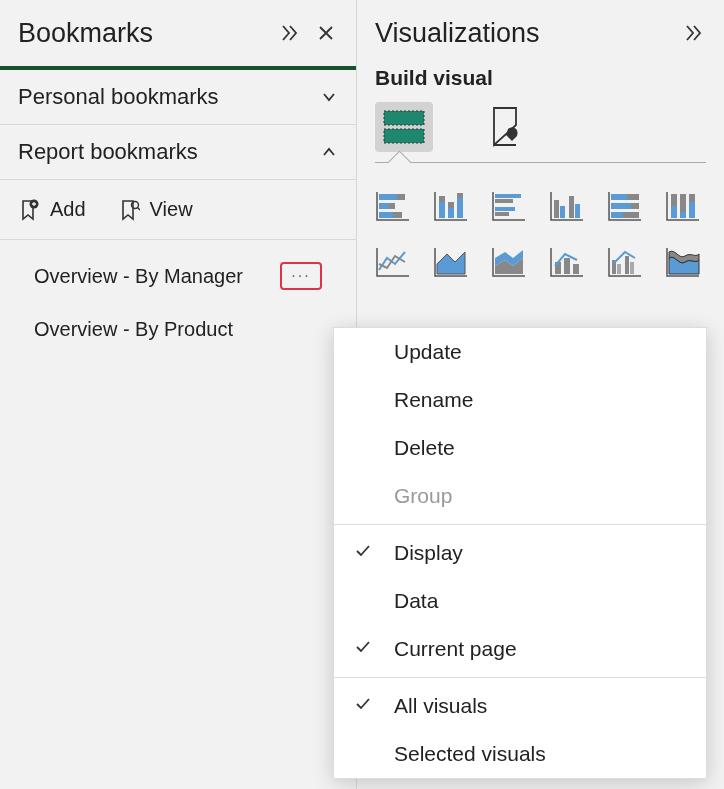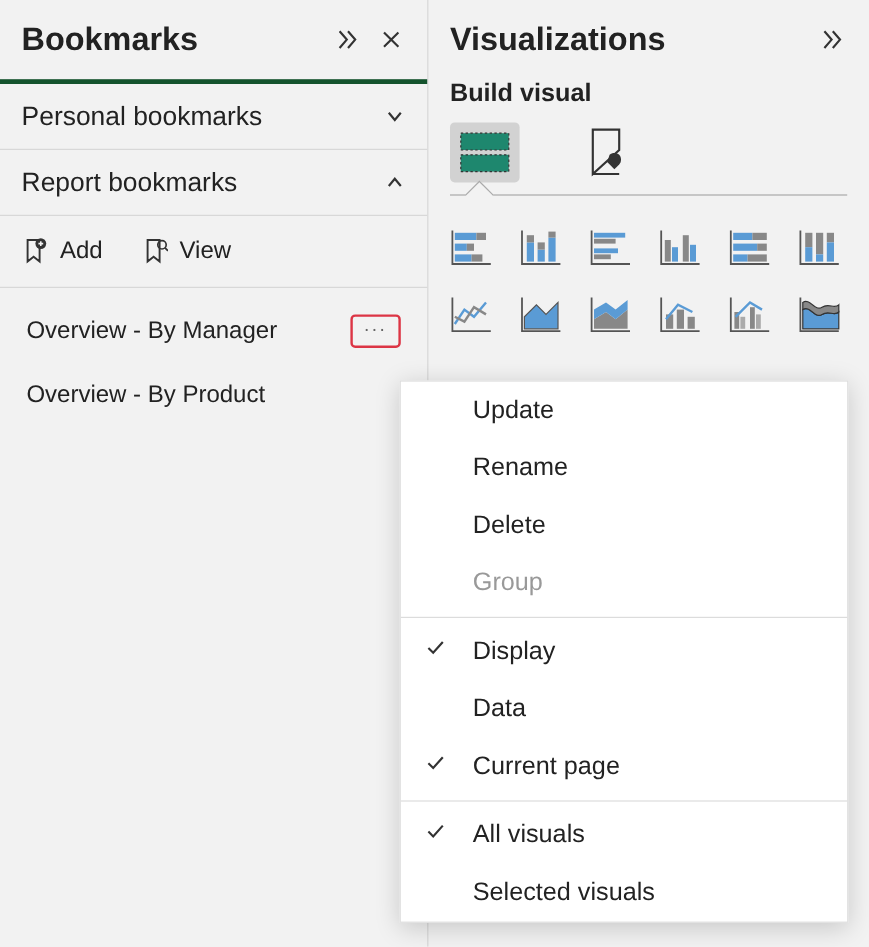--- a/index.html
+++ b/index.html
@@ -29,21 +29,21 @@
       width: 367px;
     }
     .panel-header {
       display: flex;
       align-items: center;
       padding: 12px 18px 12px 18px;
       height: 66px;
     }
     .panel-title {
       font-size: 27px;
-      font-weight: 700;
+      font-weight: 400;
       flex: 1;
     }
     .header-icon {
       width: 24px;
       height: 24px;
       display: flex;
       align-items: center;
       justify-content: center;
       cursor: pointer;
       margin-left: 12px;
@@ -74,30 +74,31 @@
     }
     .toolbar {
       display: flex;
       align-items: center;
       gap: 32px;
       padding: 18px 18px 18px 18px;
       border-bottom: 1px solid #d8d8d8;
     }
     .tool-btn {
       display: flex;
+      align-items: center;
       gap: 10px;
       cursor: pointer;
       font-size: 20px;
     }
     .tool-btn .icon {
       width: 22px;
       height: 22px;
     }
     .bookmark-list {
-      padding: 8px 4px;
+      padding: 8px 16px;
     }
     .bookmark-item {
       padding: 14px 18px;
       cursor: pointer;
       display: flex;
       align-items: center;
       font-size: 20px;
     }
     .bookmark-item .text {
       flex: 1;
@@ -167,21 +168,21 @@
       padding: 12px 18px;
     }
     .chart-icon {
       width: 36px;
       height: 36px;
       cursor: pointer;
     }
     .context-menu {
       position: absolute;
       left: 333px;
-      top: 317px;
+      top: 327px;
       width: 374px;
       background: #fff;
       box-shadow: 0 4px 20px rgba(0,0,0,0.18);
       border: 1px solid #ddd;
       font-size: 21px;
     }
     .menu-item {
       padding: 12px 20px 12px 60px;
       cursor: pointer;
       position: relative;

